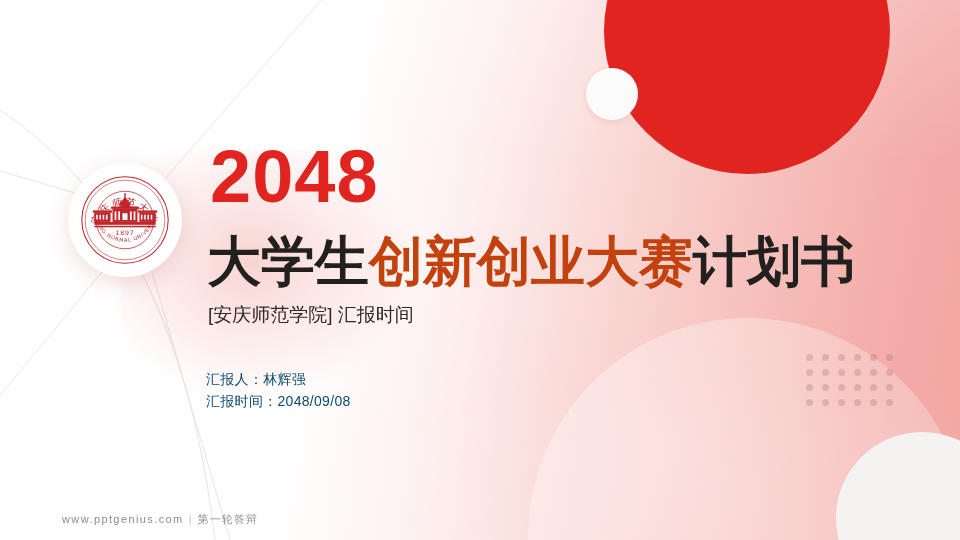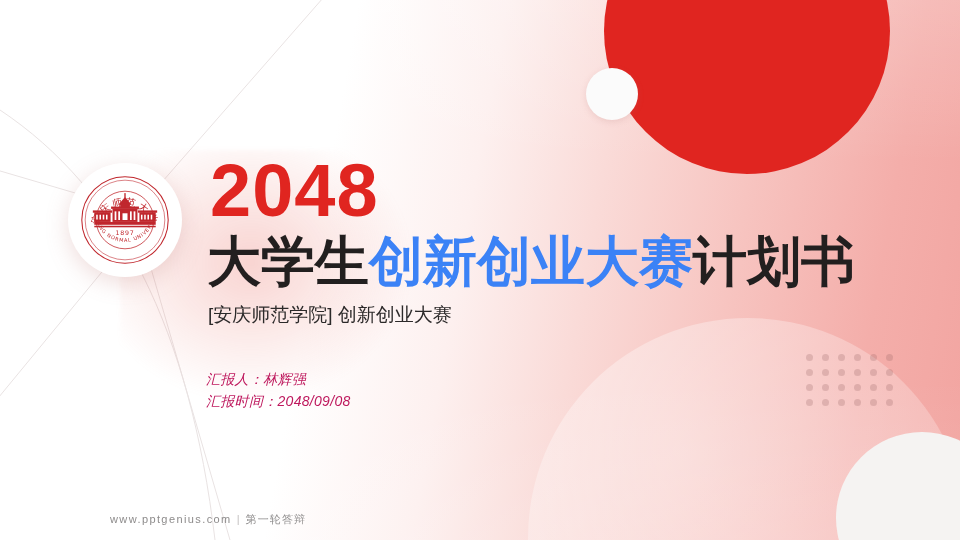--- a/index.html
+++ b/index.html
@@ -136,73 +136,72 @@
     display: flex;
     align-items: center;
     justify-content: center;
   }
   .logo-badge svg { display: block; }
 
   
   .year {
     position: absolute;
     left: 210px;
-    top: 152px;
+    top: 138px;
     font-size: 74px;
     line-height: 78px;
     font-weight: bold;
     color: #e02520;
     letter-spacing: 1px;
   }
   .headline {
     position: absolute;
     left: 207px;
     top: 230px;
     font-size: 54px;
     line-height: 62px;
     font-weight: bold;
     color: #221f1f;
     letter-spacing: 0px;
     white-space: nowrap;
   }
-  .headline .hl { color: #3b82f6; }
+  .headline .hl { color: #c2410c; }
   .subline {
     position: absolute;
     left: 208px;
     top: 302px;
     font-size: 19px;
     line-height: 26px;
     color: #2c2a2a;
     white-space: nowrap;
   }
   .meta {
     position: absolute;
     left: 206px;
     top: 368px;
     font-size: 14px;
     line-height: 22px;
-    color: #be185d;
+    color: #0c4a6e;
     white-space: nowrap;
-    font-style: italic;
   }
   .meta div { letter-spacing: 0.3px; }
 
   
   .footer {
     position: absolute;
     left: 62px;
     top: 511px;
     font-size: 11px;
     line-height: 16px;
     color: #8d8b8b;
     letter-spacing: 1.1px;
     white-space: nowrap;
   }
   .footer .sep { color: #c3c0c0; margin: 0 5px; }
-  .footer .site { letter-spacing: 1.4px; margin-left: 48px; }
+  .footer .site { letter-spacing: 1.4px; }
 </style>
 </head>
 <body>
 
 <div id="slide">
 
   <div class="bg-base"></div>
   <div class="bg-vert"></div>
 
   <div class="pale-circle"></div>
@@ -302,21 +301,21 @@
       </text>
     </svg>
   </div>
 
   <div class="year">2048</div>
 
   <div class="headline">
     <span>大学生</span><span class="hl">创新创业大赛</span><span>计划书</span>
   </div>
 
-  <div class="subline">[安庆师范学院] 创新创业大赛</div>
+  <div class="subline">[安庆师范学院] 汇报时间</div>
 
   <div class="meta">
     <div>汇报人：林辉强</div>
     <div>汇报时间：2048/09/08</div>
   </div>
 
   <div class="footer">
     <span class="site">www.pptgenius.com</span><span class="sep">|</span><span>第一轮答辩</span>
   </div>
 

